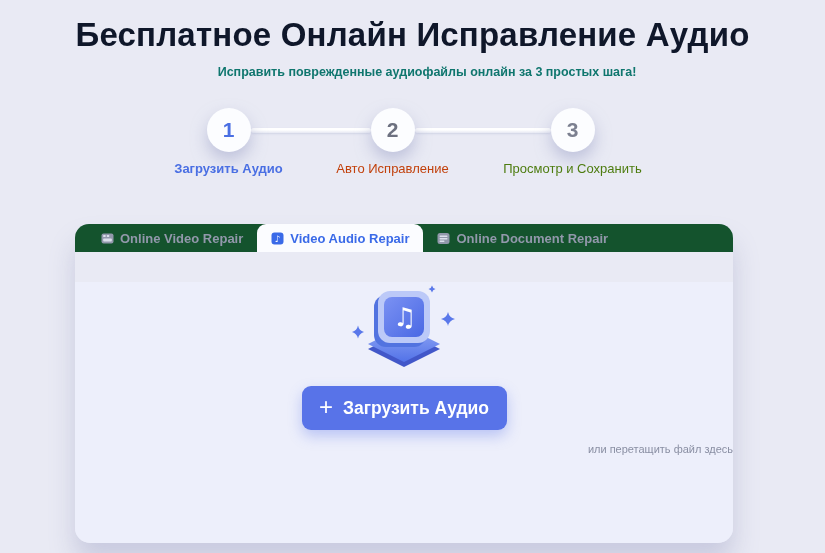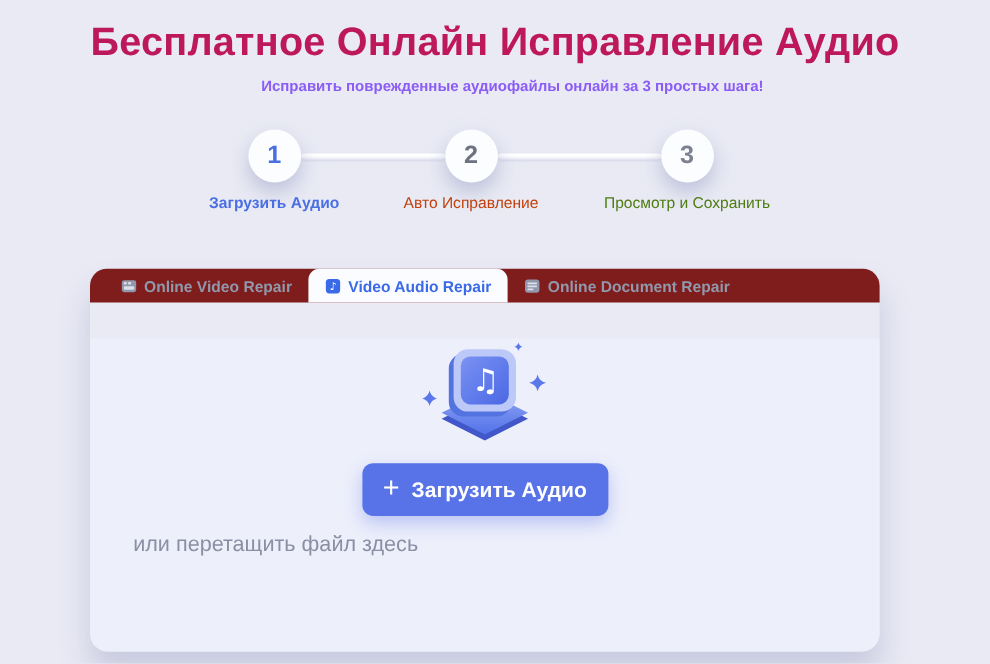--- a/index.html
+++ b/index.html
@@ -6,25 +6,25 @@
   html,body { margin:0; padding:0; }
   body {
     width:825px; height:553px; overflow:hidden;
     background:#e9eaf4;
     font-family:"Liberation Sans", sans-serif;
   }
 
   .title {
     margin:16px 10px 0; text-align:center;
     font-size:33px; line-height:38px; font-weight:700;
-    color:#be185d; letter-spacing:.2px;
+    color:#0f172a; letter-spacing:.2px;
   }
   .subtitle {
     margin-top:11px; text-align:center;
-    font-size:12.5px; font-weight:600; color:#8b5cf6;padding-left:29px;
+    font-size:12.5px; font-weight:600; color:#0f766e;padding-left:29px;
   }
 
   
   .steps {
     margin-top:29px; height:44px;
     display:flex; justify-content:center; align-items:center;
     transform:translateX(-12px);
   }
   .step { position:relative; width:44px; height:44px; }
   .circle {
@@ -52,21 +52,21 @@
   .connector.c1 { width:120px; }
   .connector.c2 { width:136px; }
 
   
   .card {
     width:658px; margin:72px 0 0 75px;
     border-radius:15px;
     box-shadow:0 18px 26px rgba(125,130,175,.30);
   }
   .tabbar {
-    height:28px; background:#7f1d1d;
+    height:28px; background:#14532d;
     border-radius:14px 14px 0 0;
     display:flex; align-items:stretch; padding-left:12px;text-align:center;
   }
   .tab {
     display:flex; align-items:center; gap:6px;
     padding:0 14px; font-size:13px; font-weight:700;
     color:#9298ab; cursor:pointer; white-space:nowrap;
   }
   .tab.active {
     background:#fbfcff; border-radius:9px 9px 0 0; color:#3a6ae8;
@@ -79,21 +79,21 @@
   .illustration { display:block; margin:30px auto 0; }
   .upload-btn {
     display:flex; align-items:center; justify-content:center; gap:10px;
     width:205px; height:44px; margin:12px auto 0;
     background:#5873e8; border:none; border-radius:9px;
     color:#ffffff; font-size:17.5px; font-weight:700;
     font-family:inherit; cursor:pointer;
     box-shadow:0 6px 14px rgba(88,115,232,.35);
   }
   .plus { font-size:24px; font-weight:400; line-height:1; margin-top:-2px; }
-  .hint { margin-top:13px; text-align:left; font-size:18px; color:#8a8fa3;margin-left:36px; }
+  .hint { margin-top:13px; text-align:right; font-size:11px; color:#8a8fa3; }
 </style>
 </head>
 <body>
 
 <h1 class="title">Бесплатное Онлайн Исправление Аудио</h1>
 <div class="subtitle">Исправить поврежденные аудиофайлы онлайн за 3 простых шага!</div>
 
 <div class="steps">
   <div class="step s1">
     <div class="circle">1</div>

